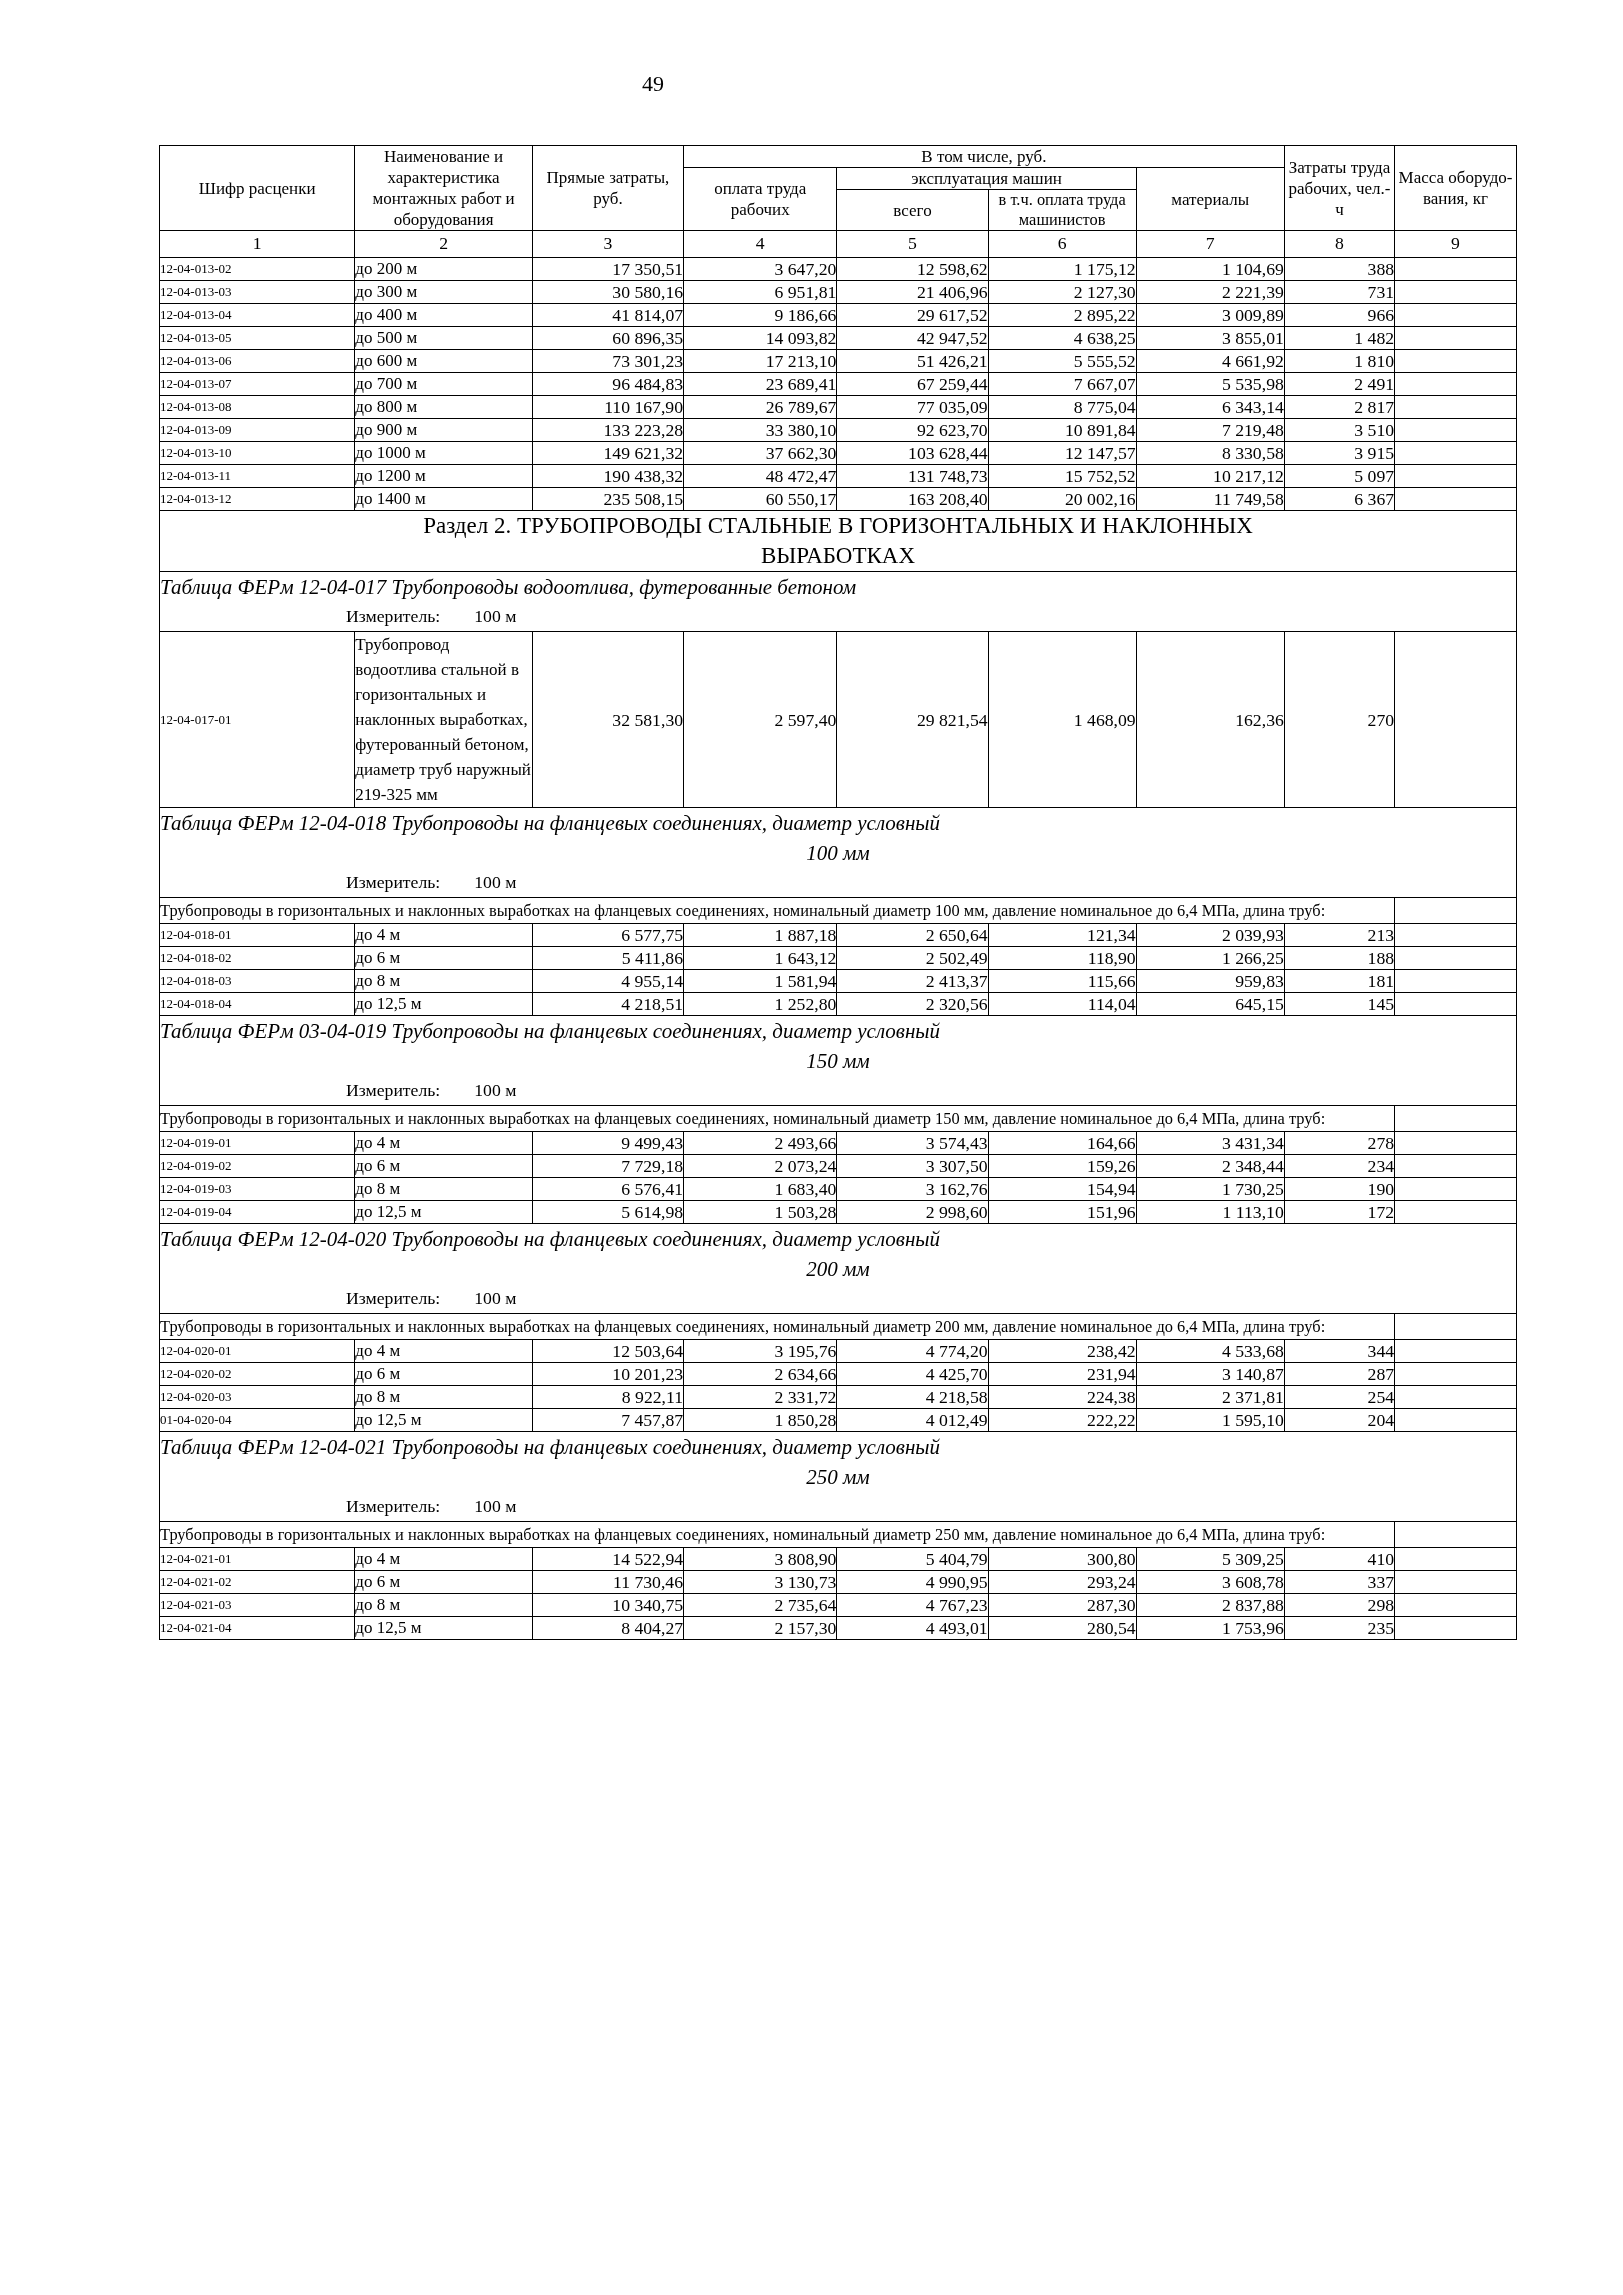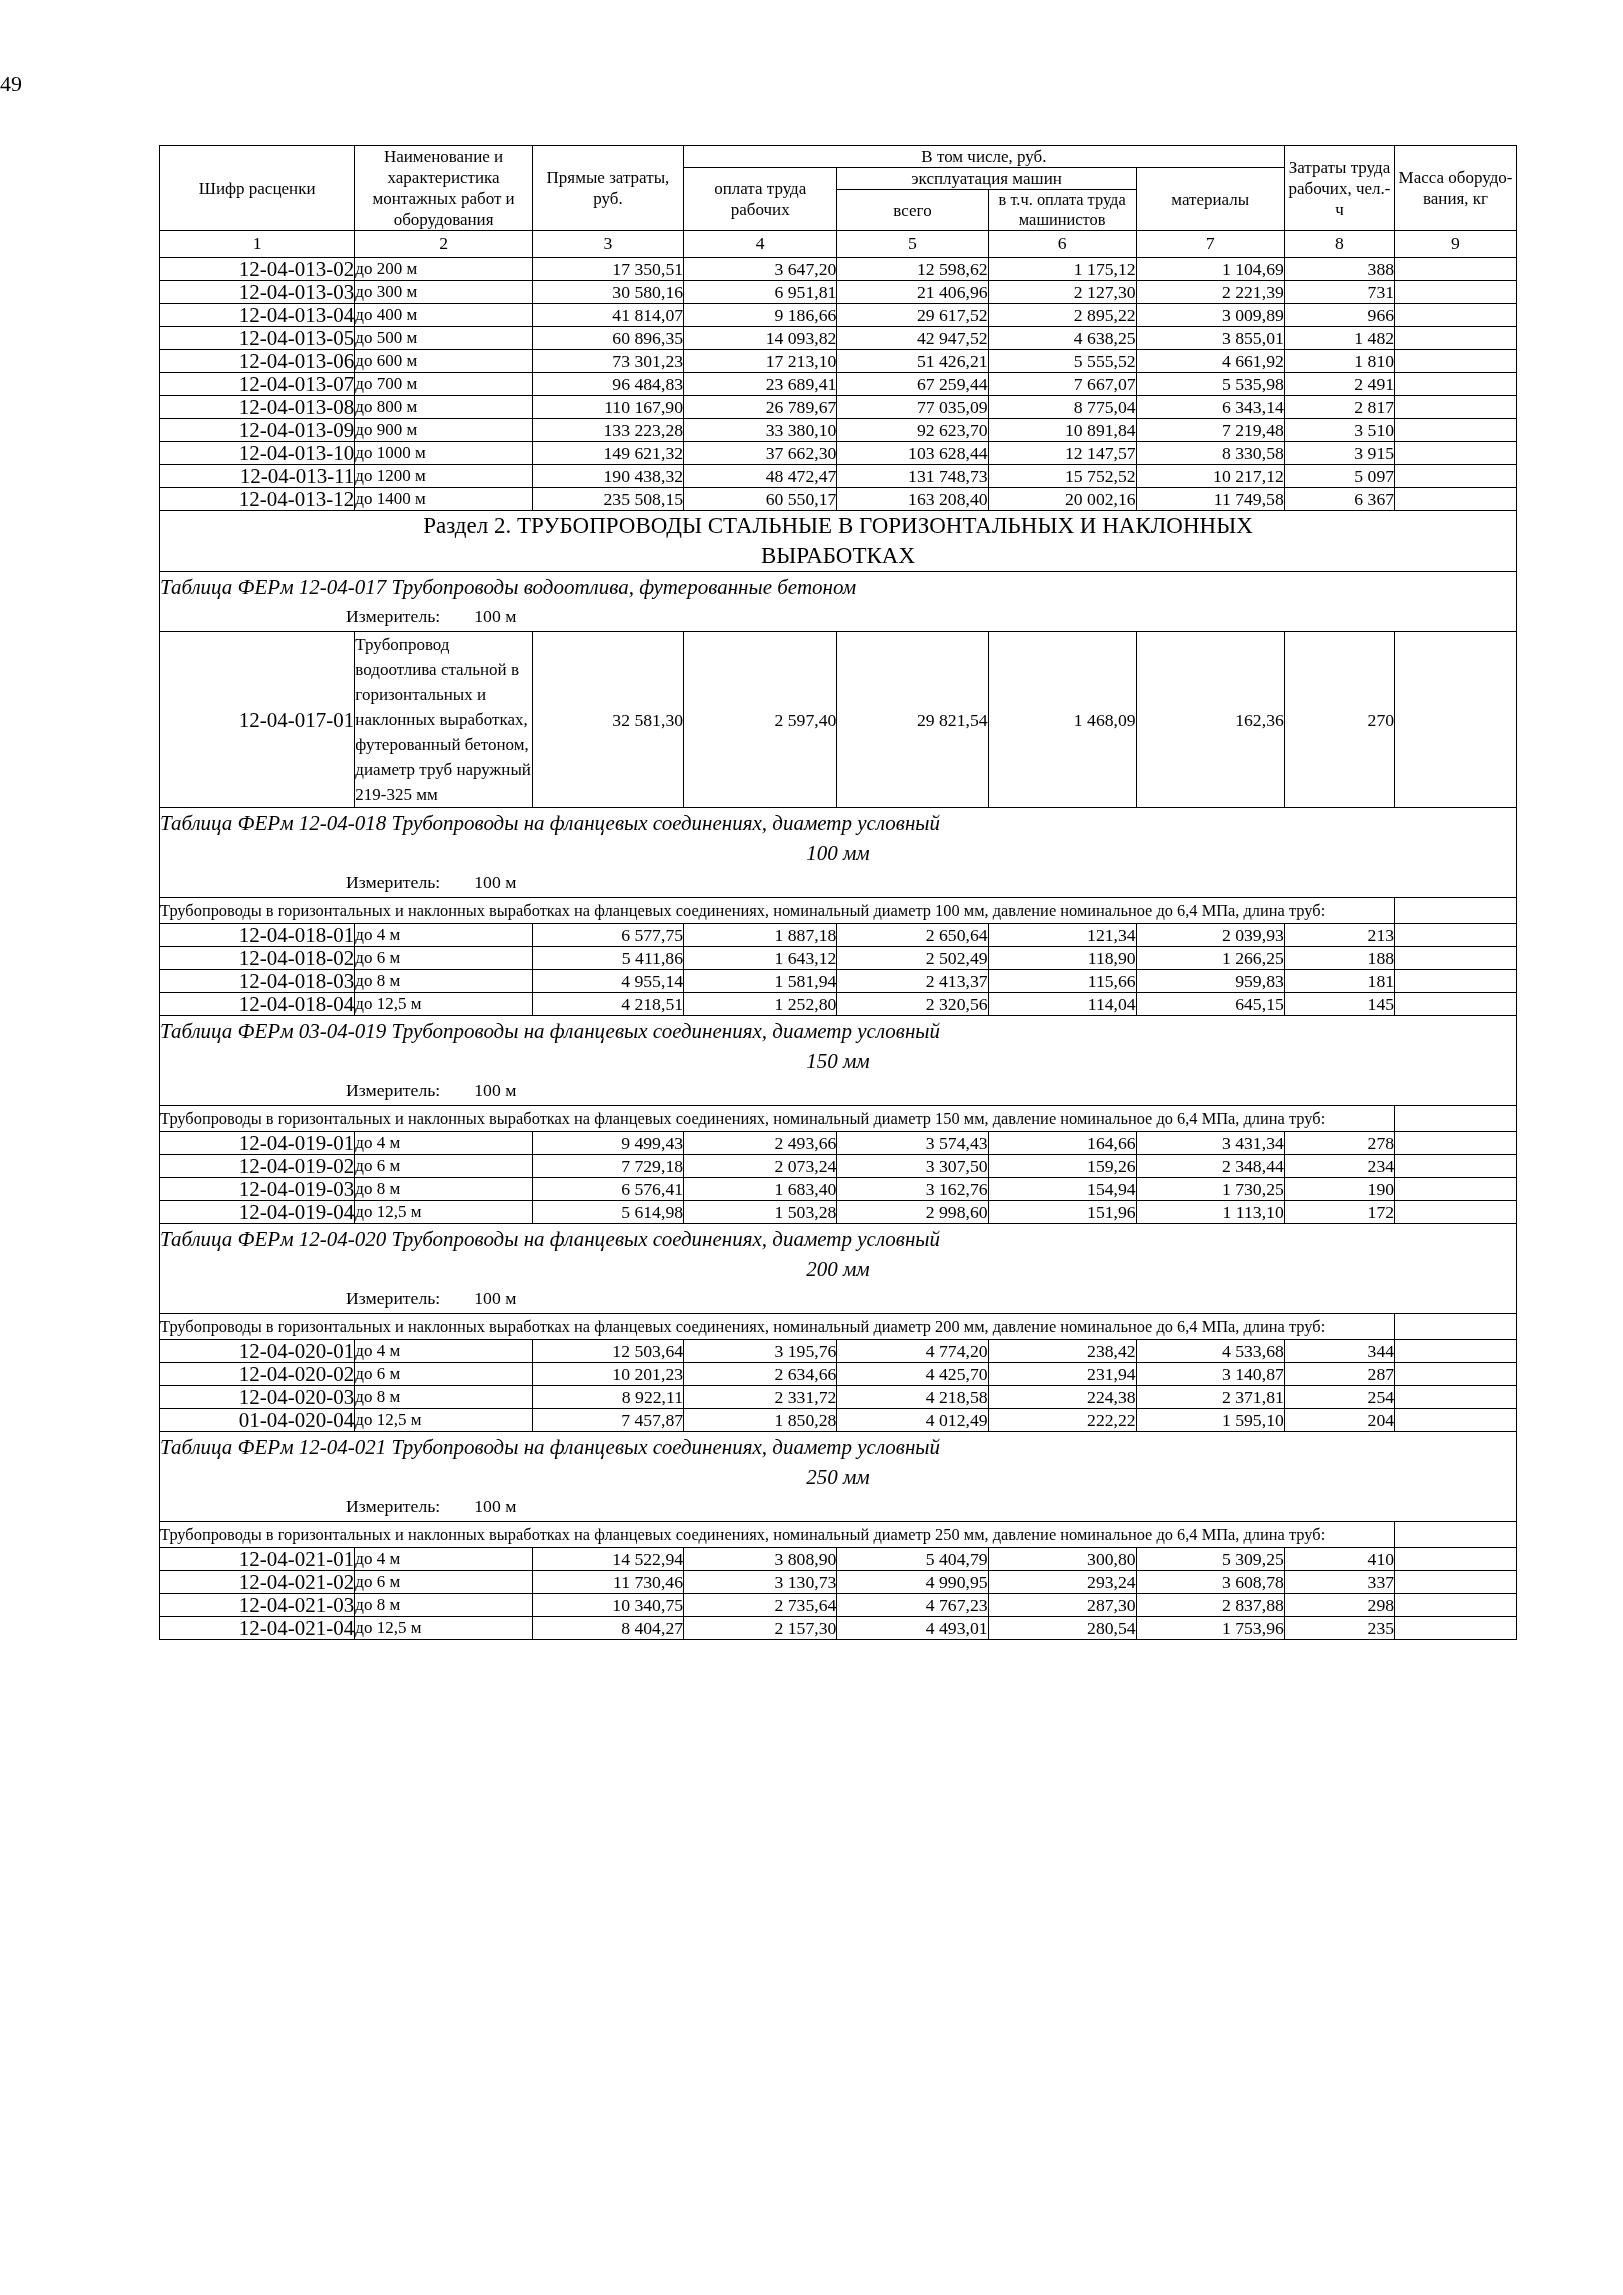--- a/index.html
+++ b/index.html
@@ -22,21 +22,21 @@
     width: 1623px;
     height: 2295px;
     box-sizing: border-box;
     padding: 0;
   }
   .page-number {
     position: absolute;
     top: 71px;
     left: 0;
     width: 1306px;
-    text-align: left;
+    text-align: center;
     font-size: 22px;
     line-height: 26px;
   }
 
   table.sheet {
     position: absolute;
     left: 159px;
     top: 145px;
     width: 1358px;
     border-collapse: collapse;
@@ -71,22 +71,22 @@
   .hd-small { font-size: 16.4px; line-height: 20px; }
   .colnum {
     text-align: center;
     font-size: 17.7px;
     height: 26px;
     line-height: 23.6px;
   }
 
   
   .code {
-    text-align: right;
-    font-size: 21px;
+    text-align: left;
+    font-size: 13px;
     line-height: 22px;
     padding: 3.3px 2.6px;
     white-space: nowrap;
   }
   .desc {
     text-align: left;
     font-size: 17px;
     line-height: 22px;
     padding: 3.3px 5.2px 3.3px 6.5px;
     margin-top: 36px;

